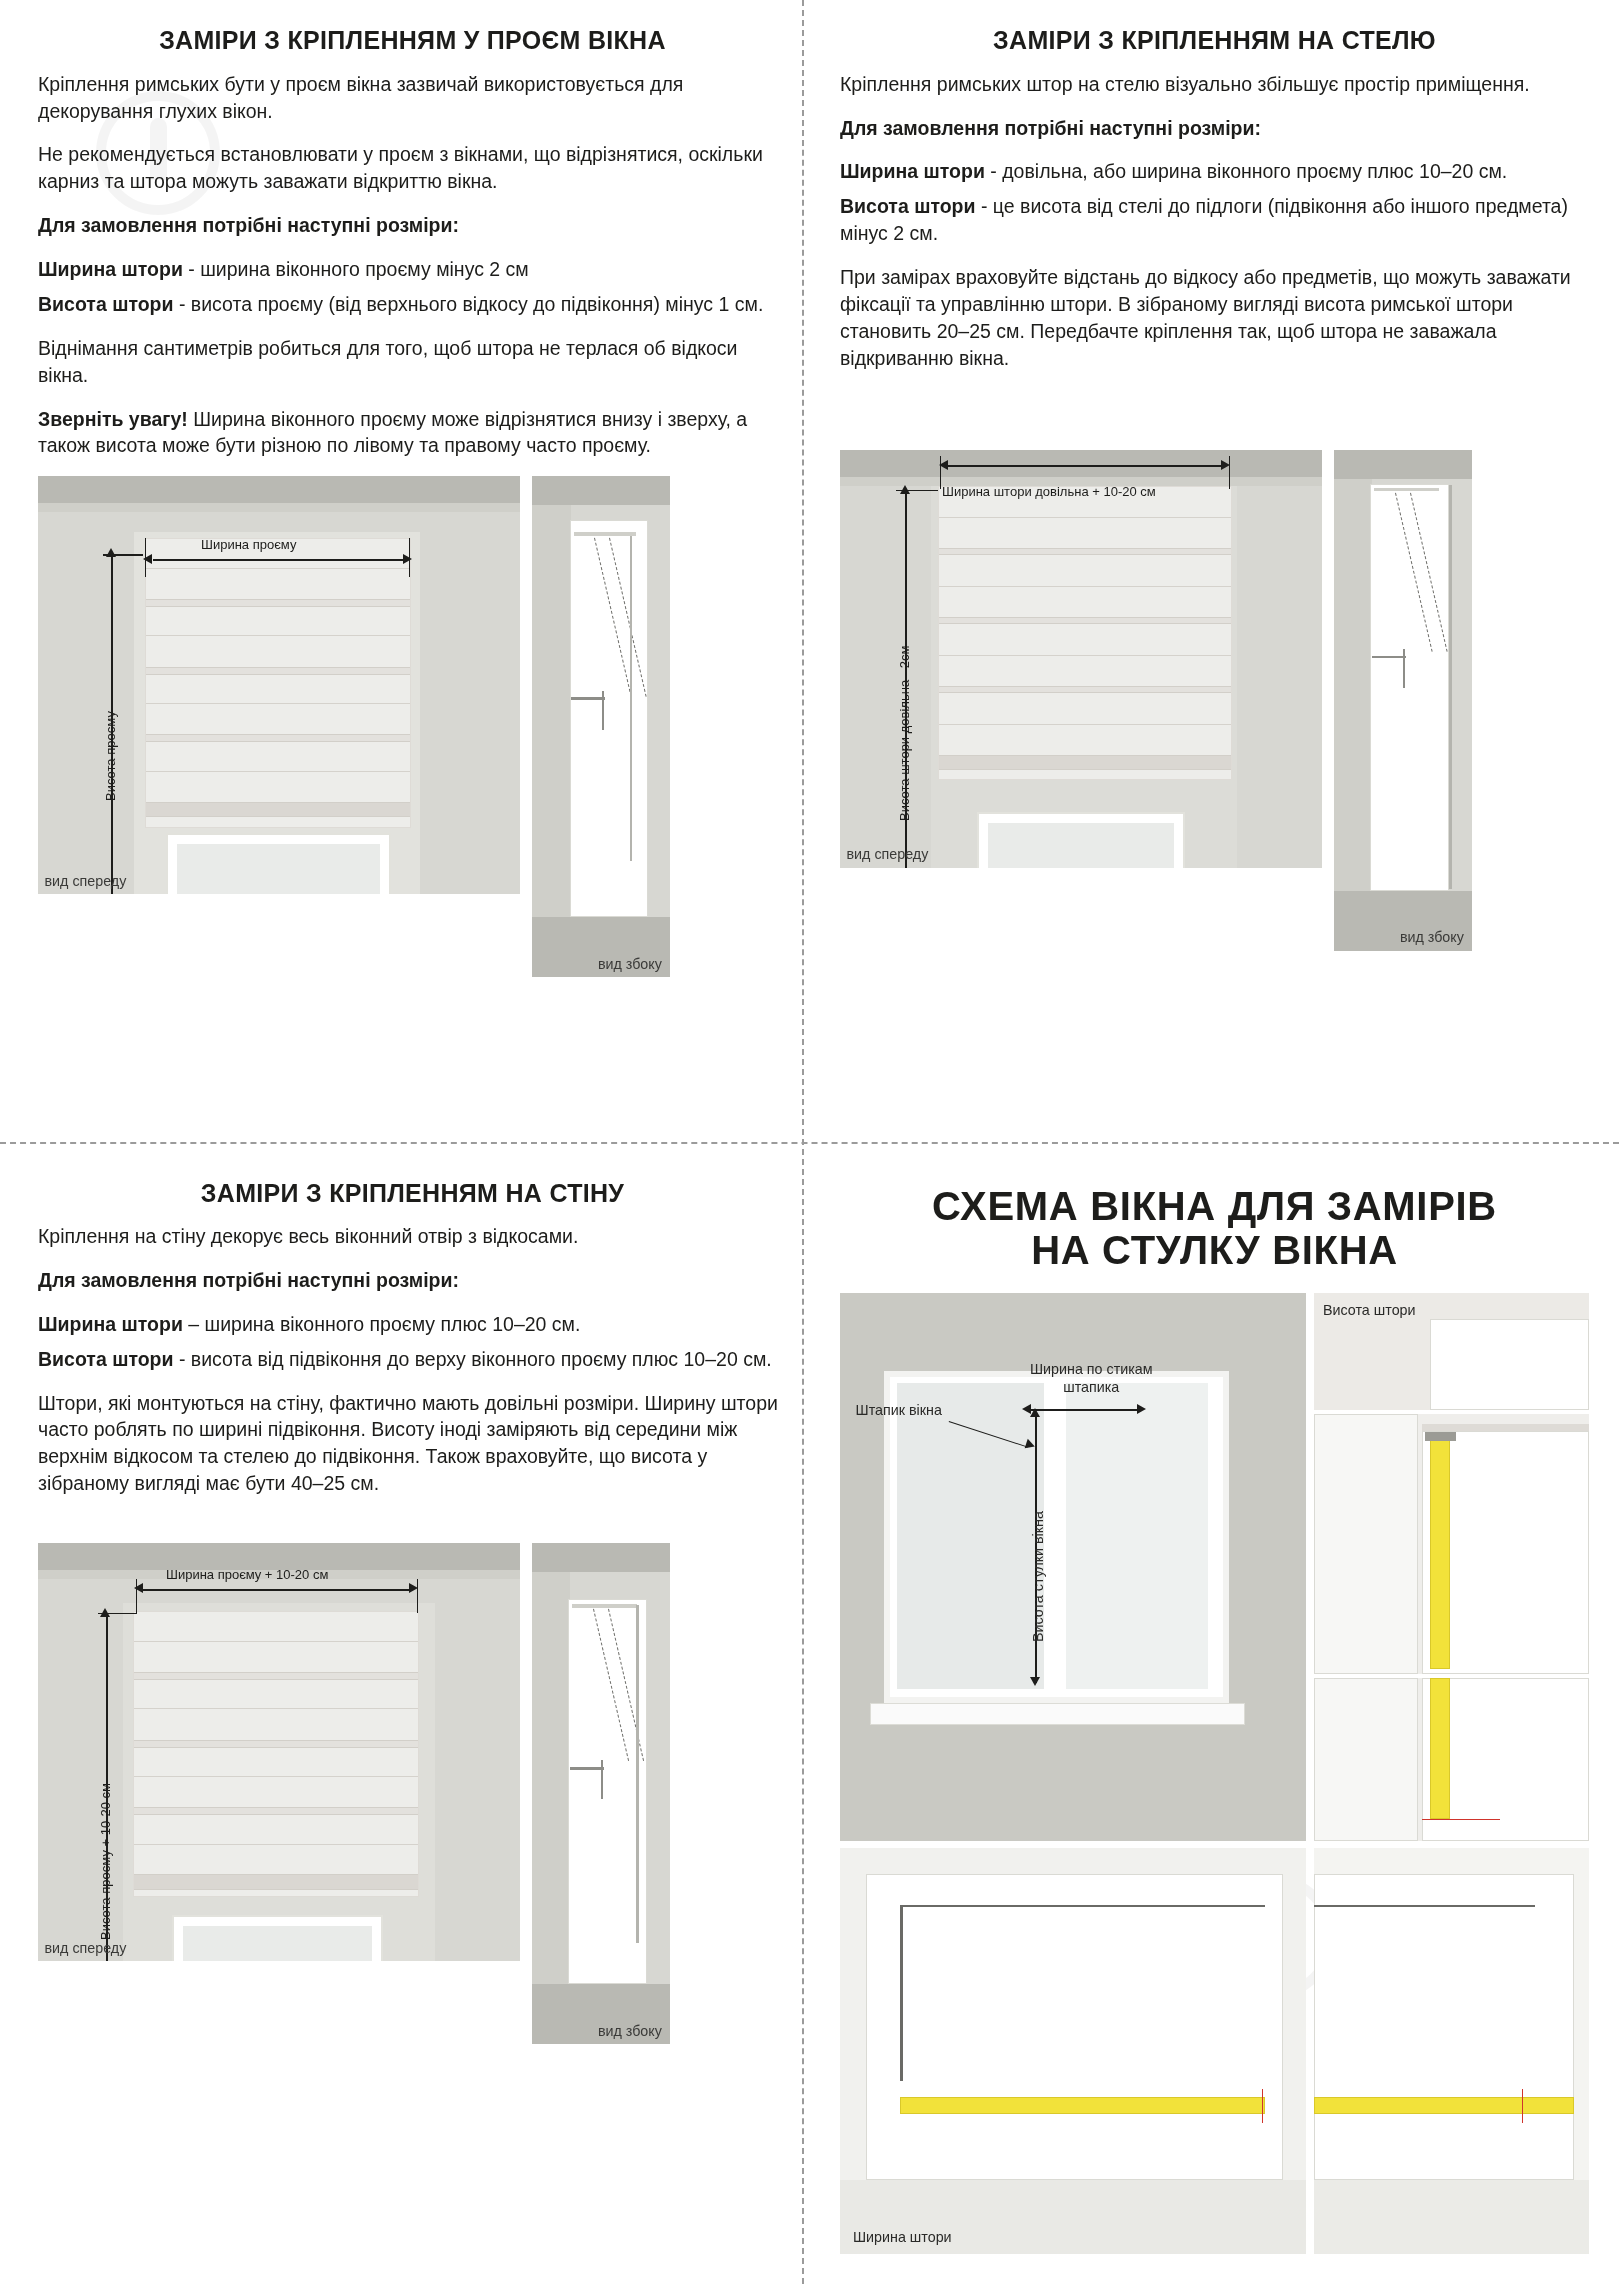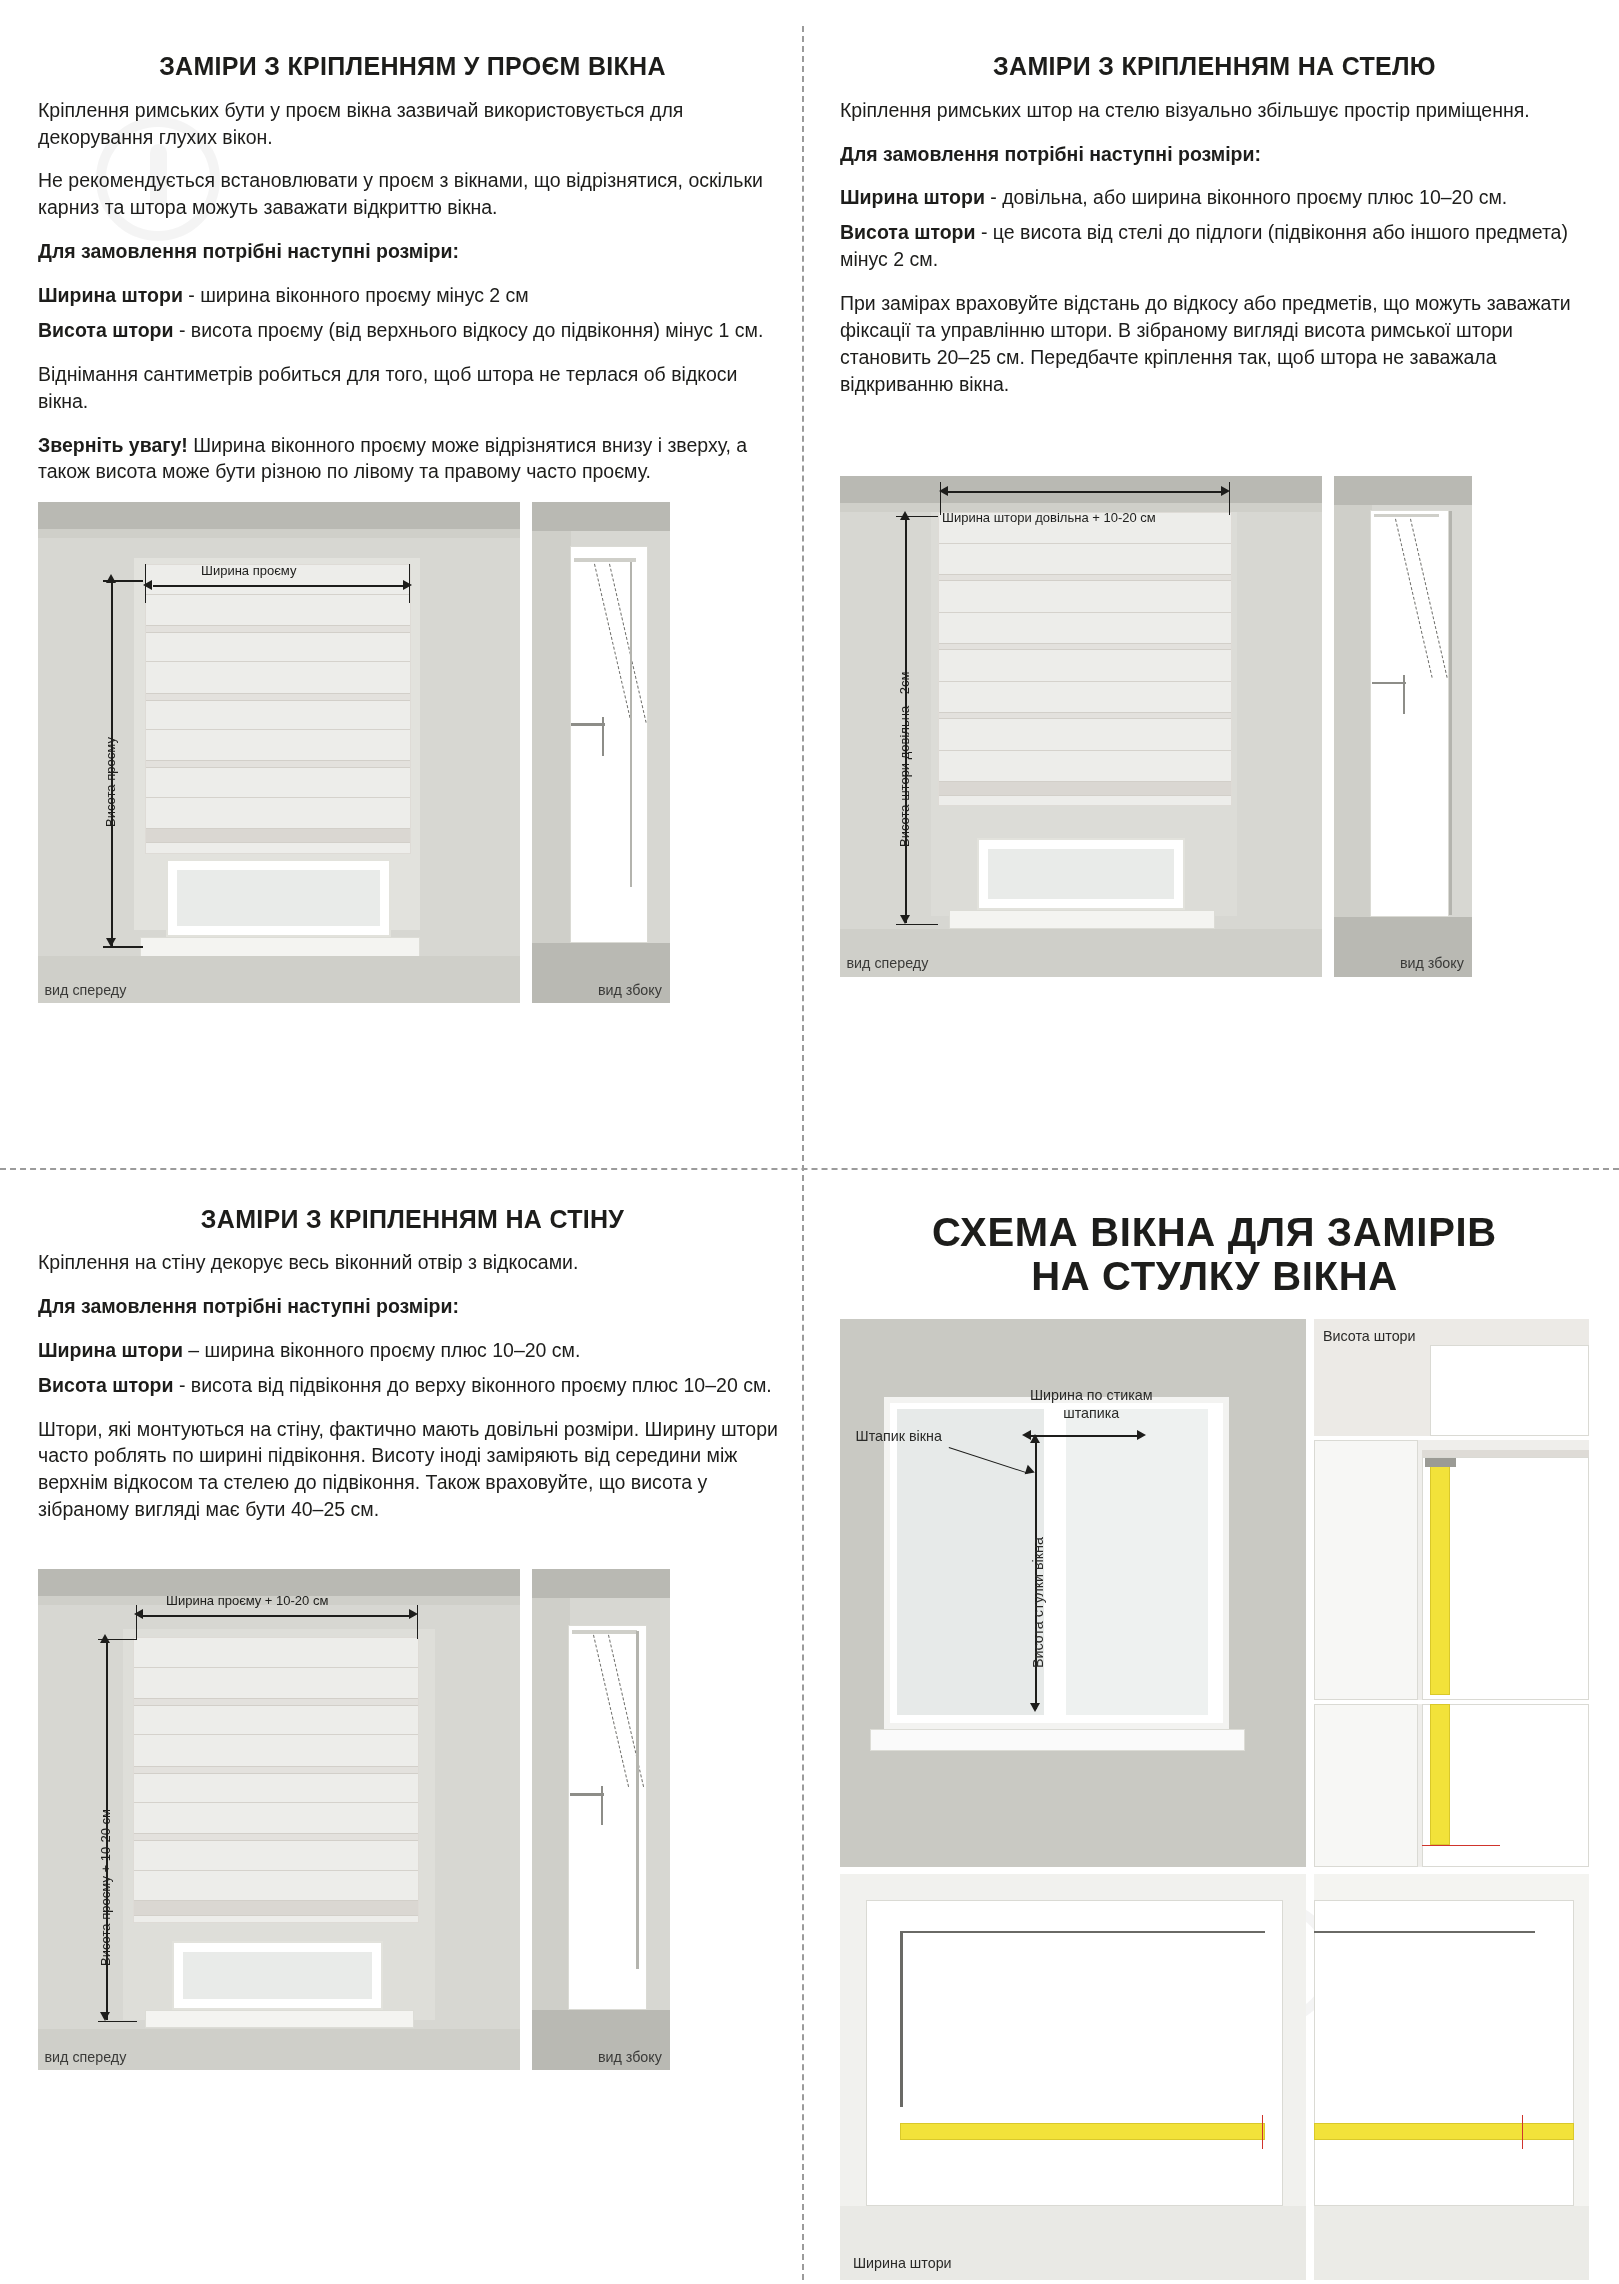--- a/index.html
+++ b/index.html
@@ -10,21 +10,20 @@
     background: #ffffff;
     font-family: "Liberation Sans", sans-serif;
     color: #1d1d1b;
     position: relative;
     overflow: hidden;
   }
 
   .page {
     position: absolute;
     inset: 0;
-    margin-top: 26px;
   }
 
   
   .sep-v {
     position: absolute;
     left: 802px;
     top: 0;
     width: 0;
     height: 2284px;
     border-left: 2px dashed #9b9b9b;
@@ -77,21 +76,21 @@
     width: 100%;
     margin-top: 10.4px;
   }
   .panelrow { display: flex; gap: 11.7px; align-items: flex-start; }
 
   .front-panel, .side-panel {
     position: relative;
     background: #d7d7d2;
     overflow: hidden;
   }
-  .front-panel { flex: 0 0 482px; height: 501px; }
+  .front-panel { flex: 0 0 482px; height: 418px; }
   .side-panel  { flex: 0 0 138px; height: 501px; }
 
   .caption {
     font-size: 14.3px;
     color: #3a3a38;
     position: absolute;
     bottom: 5.2px;
     left: 6.5px;
   }
   .caption.right { left: auto; right: 7.8px; }

